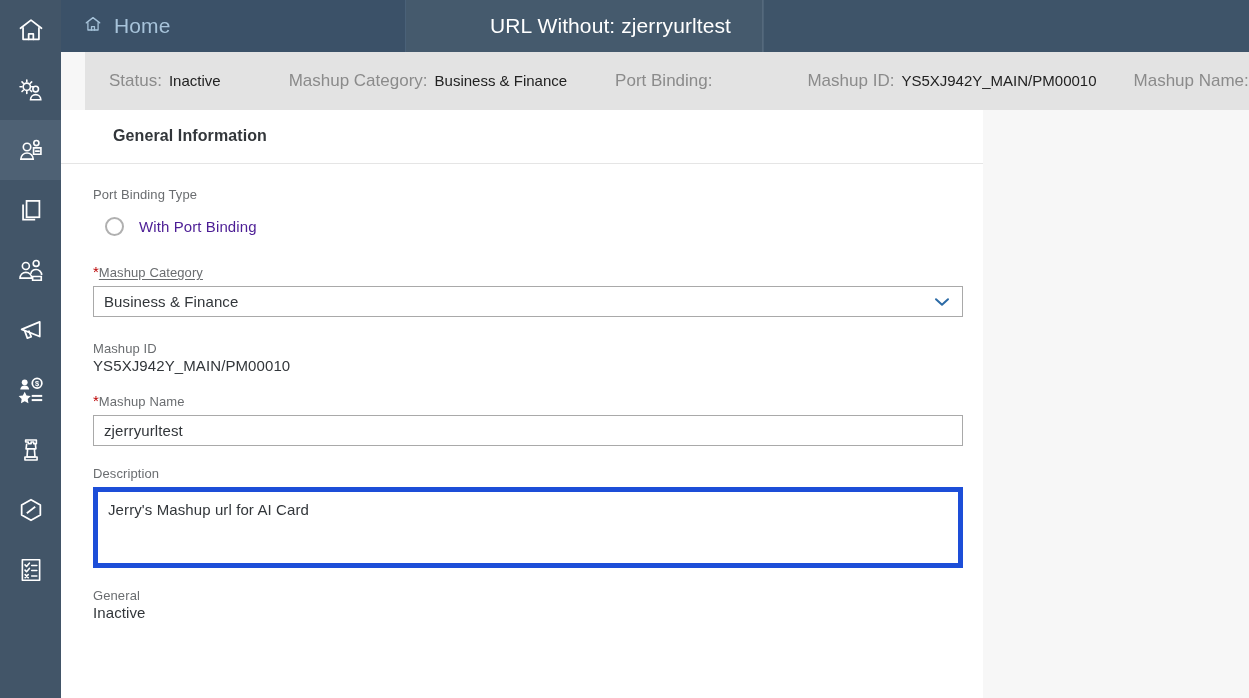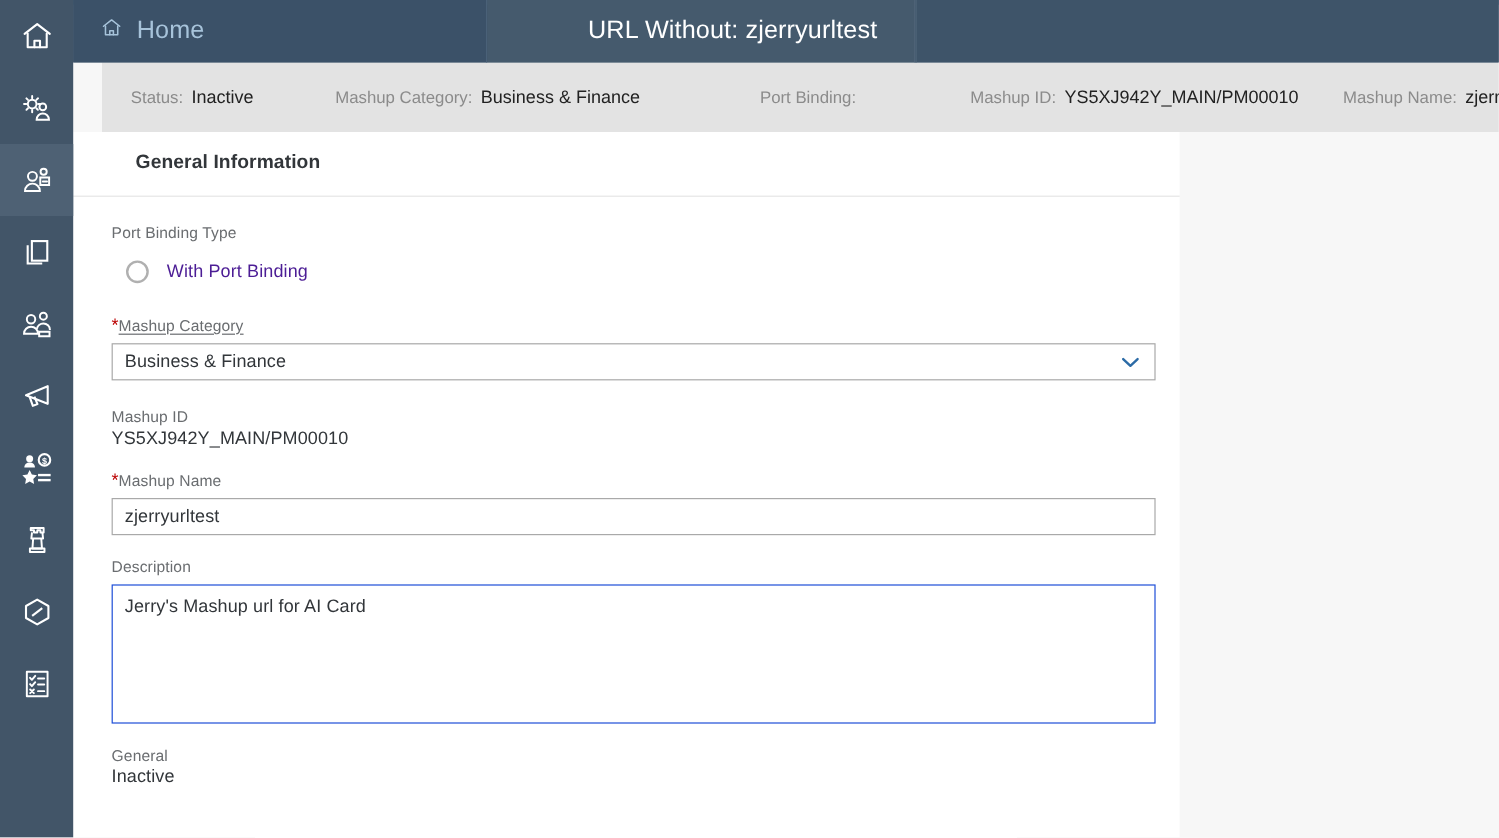--- a/index.html
+++ b/index.html
@@ -118,30 +118,30 @@
     z-index: 8;
     box-sizing: border-box;
   }
   .hfield {
     display: flex;
     align-items: baseline;
     white-space: nowrap;
   }
   .hfield .hlabel {
     color: #8b8b8b;
-    font-size: 14px;
+    font-size: 17px;
     margin-right: 7px;
   }
   .hfield .hvalue {
     color: #222222;
     font-size: 15px;
   }
   #hf-status        { margin-left: 24px; }
   #hf-category      { margin-left: 68px; }
-  #hf-portbinding   { margin-left: 100px; }
+  #hf-portbinding   { margin-left: 48px; }
   #hf-mashupid      { margin-left: 88px; }
   #hf-mashupname    { margin-left: 37px; }
 
   
   #content {
     position: absolute;
     left: 61px; top: 110px;
     width: 922px;
     height: 588px;
     background: #ffffff;
@@ -232,22 +232,22 @@
   }
   .select-box { padding-right: 40px; }
   .select-chevron {
     position: absolute;
     right: 12px; top: 0; bottom: 0;
     display: flex; align-items: center;
   }
   .textarea-box {
     box-sizing: border-box;
     width: 870px;
-    height: 116px;
-    border: 1px solid #1d4ed8;
+    height: 81px;
+    border: 5px solid #1d4ed8;
     background: #ffffff;
     padding: 9px 10px 0 10px;
     font-size: 15px;
     color: #32363a;
     letter-spacing: .1px;
   }
   .spacer-18 { height: 18px; }
   .spacer-22 { height: 22px; }
   .lbl-gap   { height: 5px; }
 </style>

